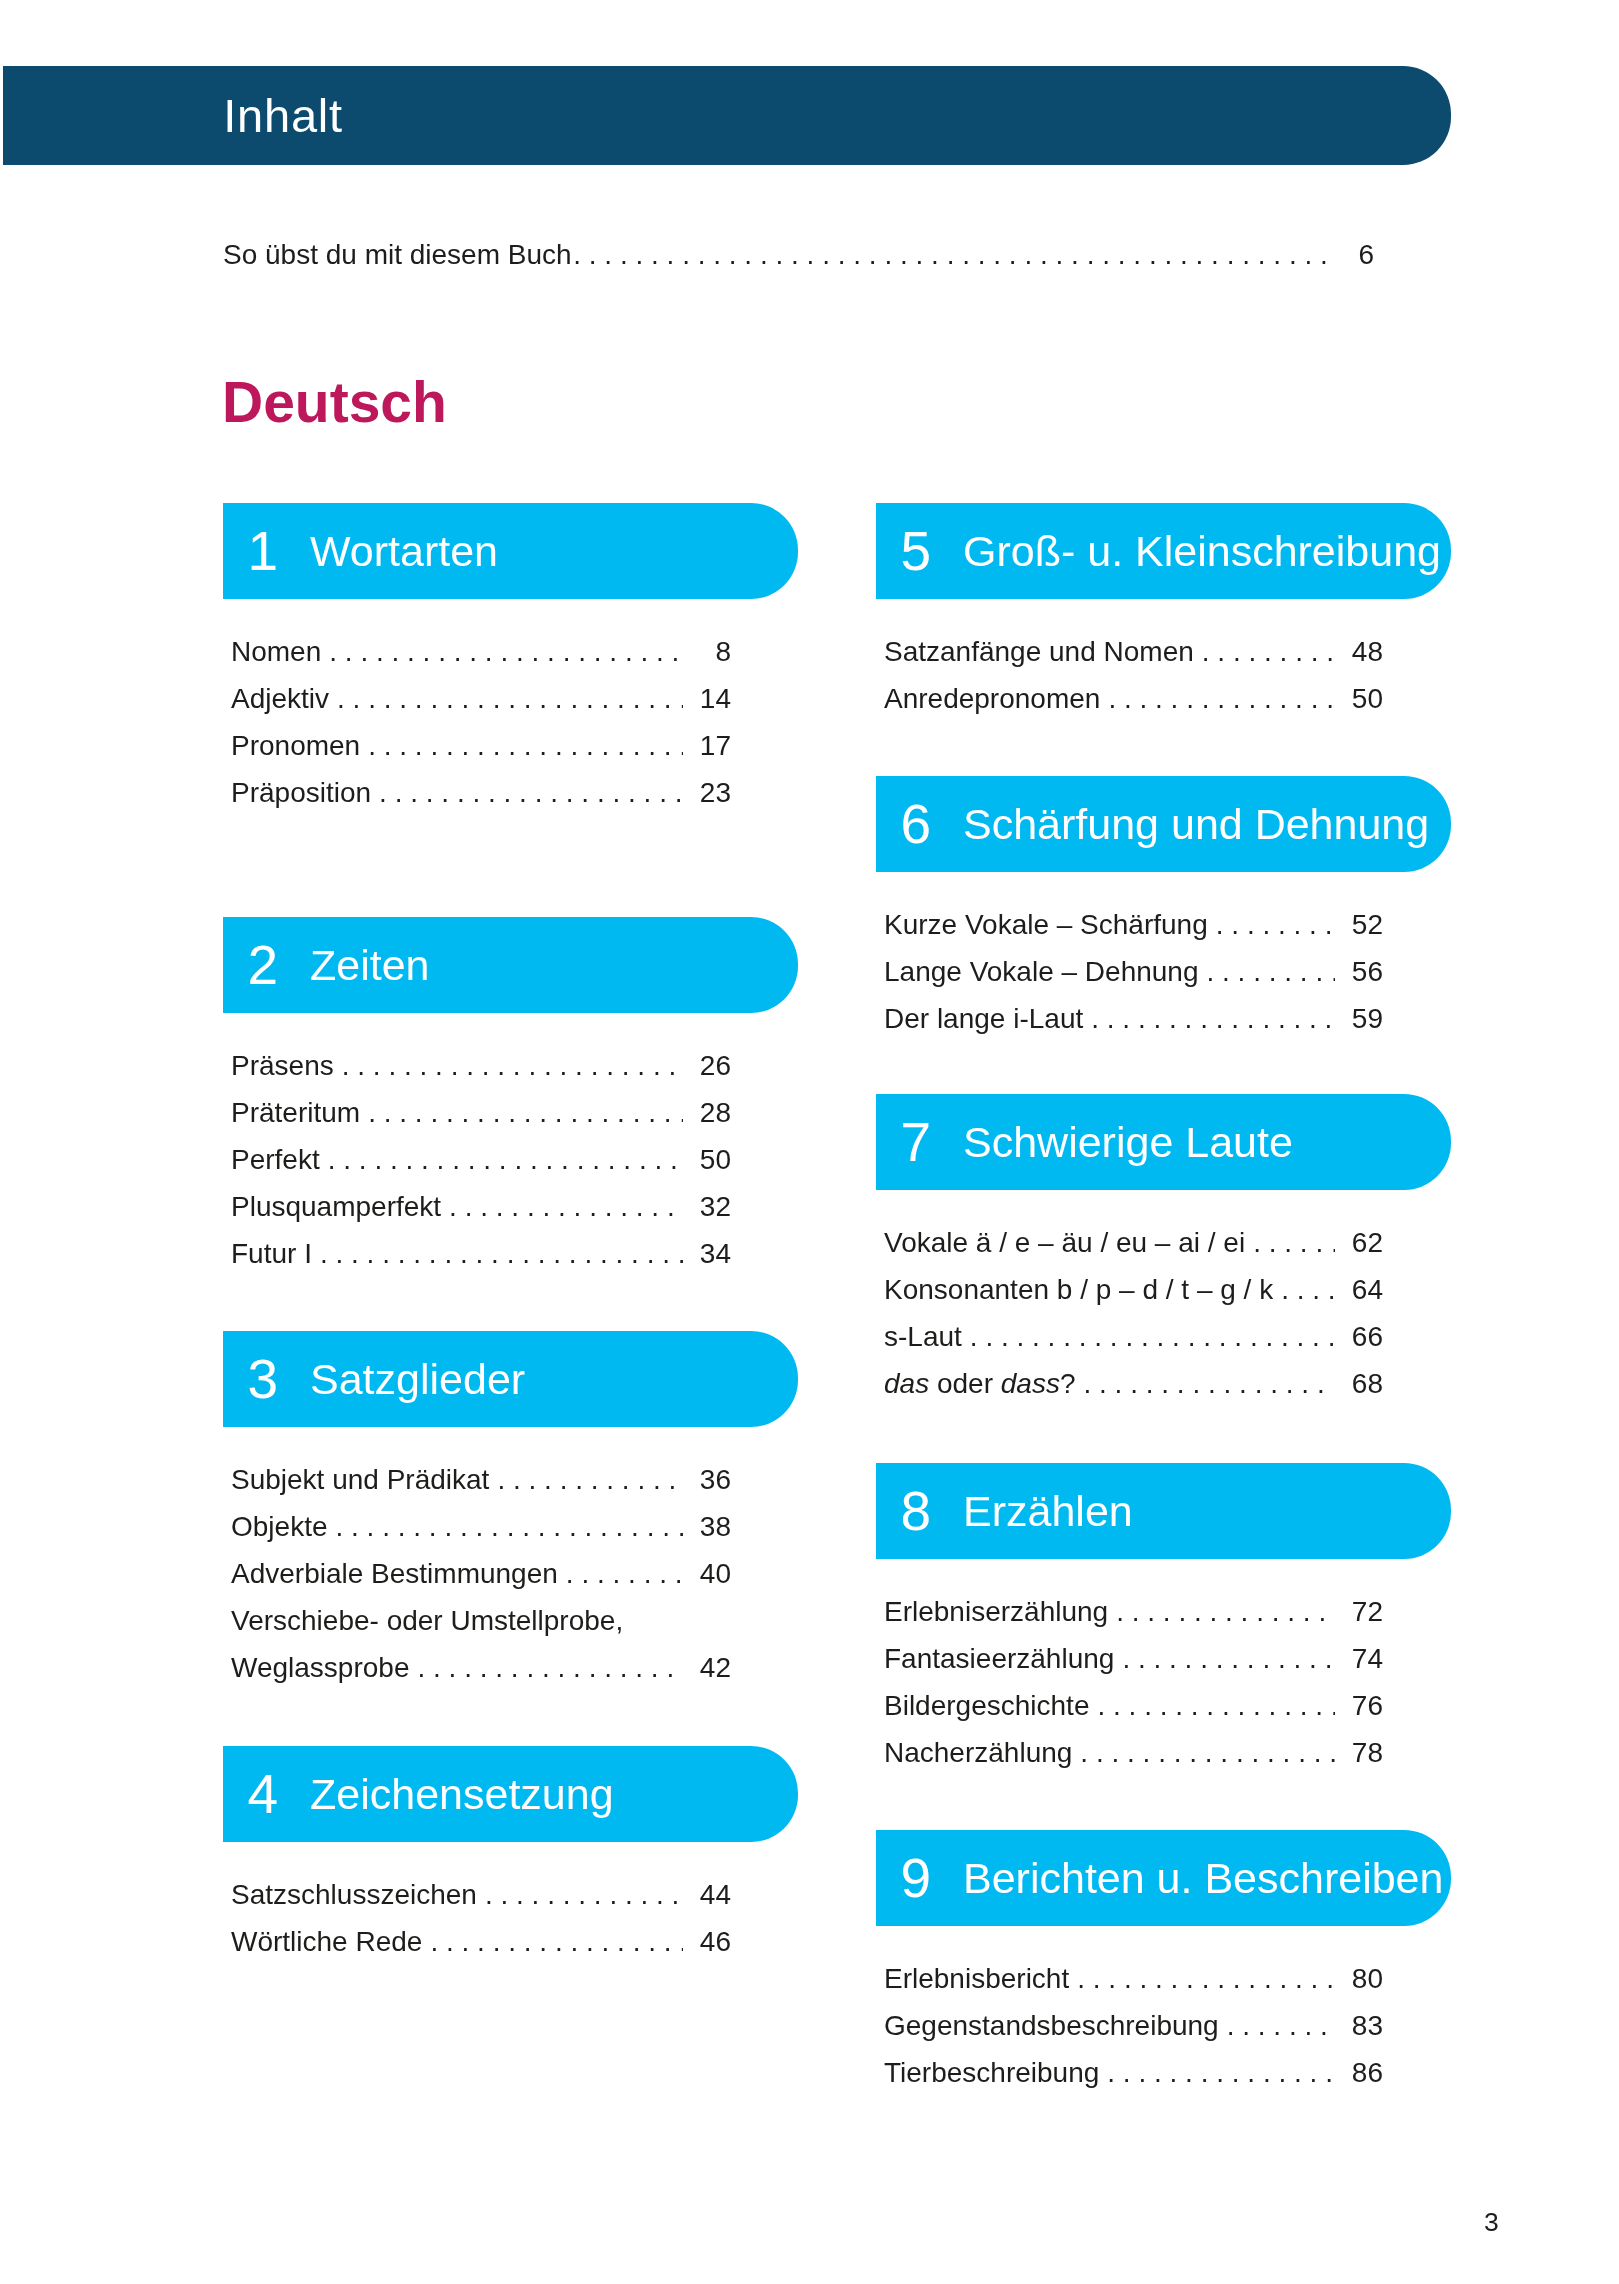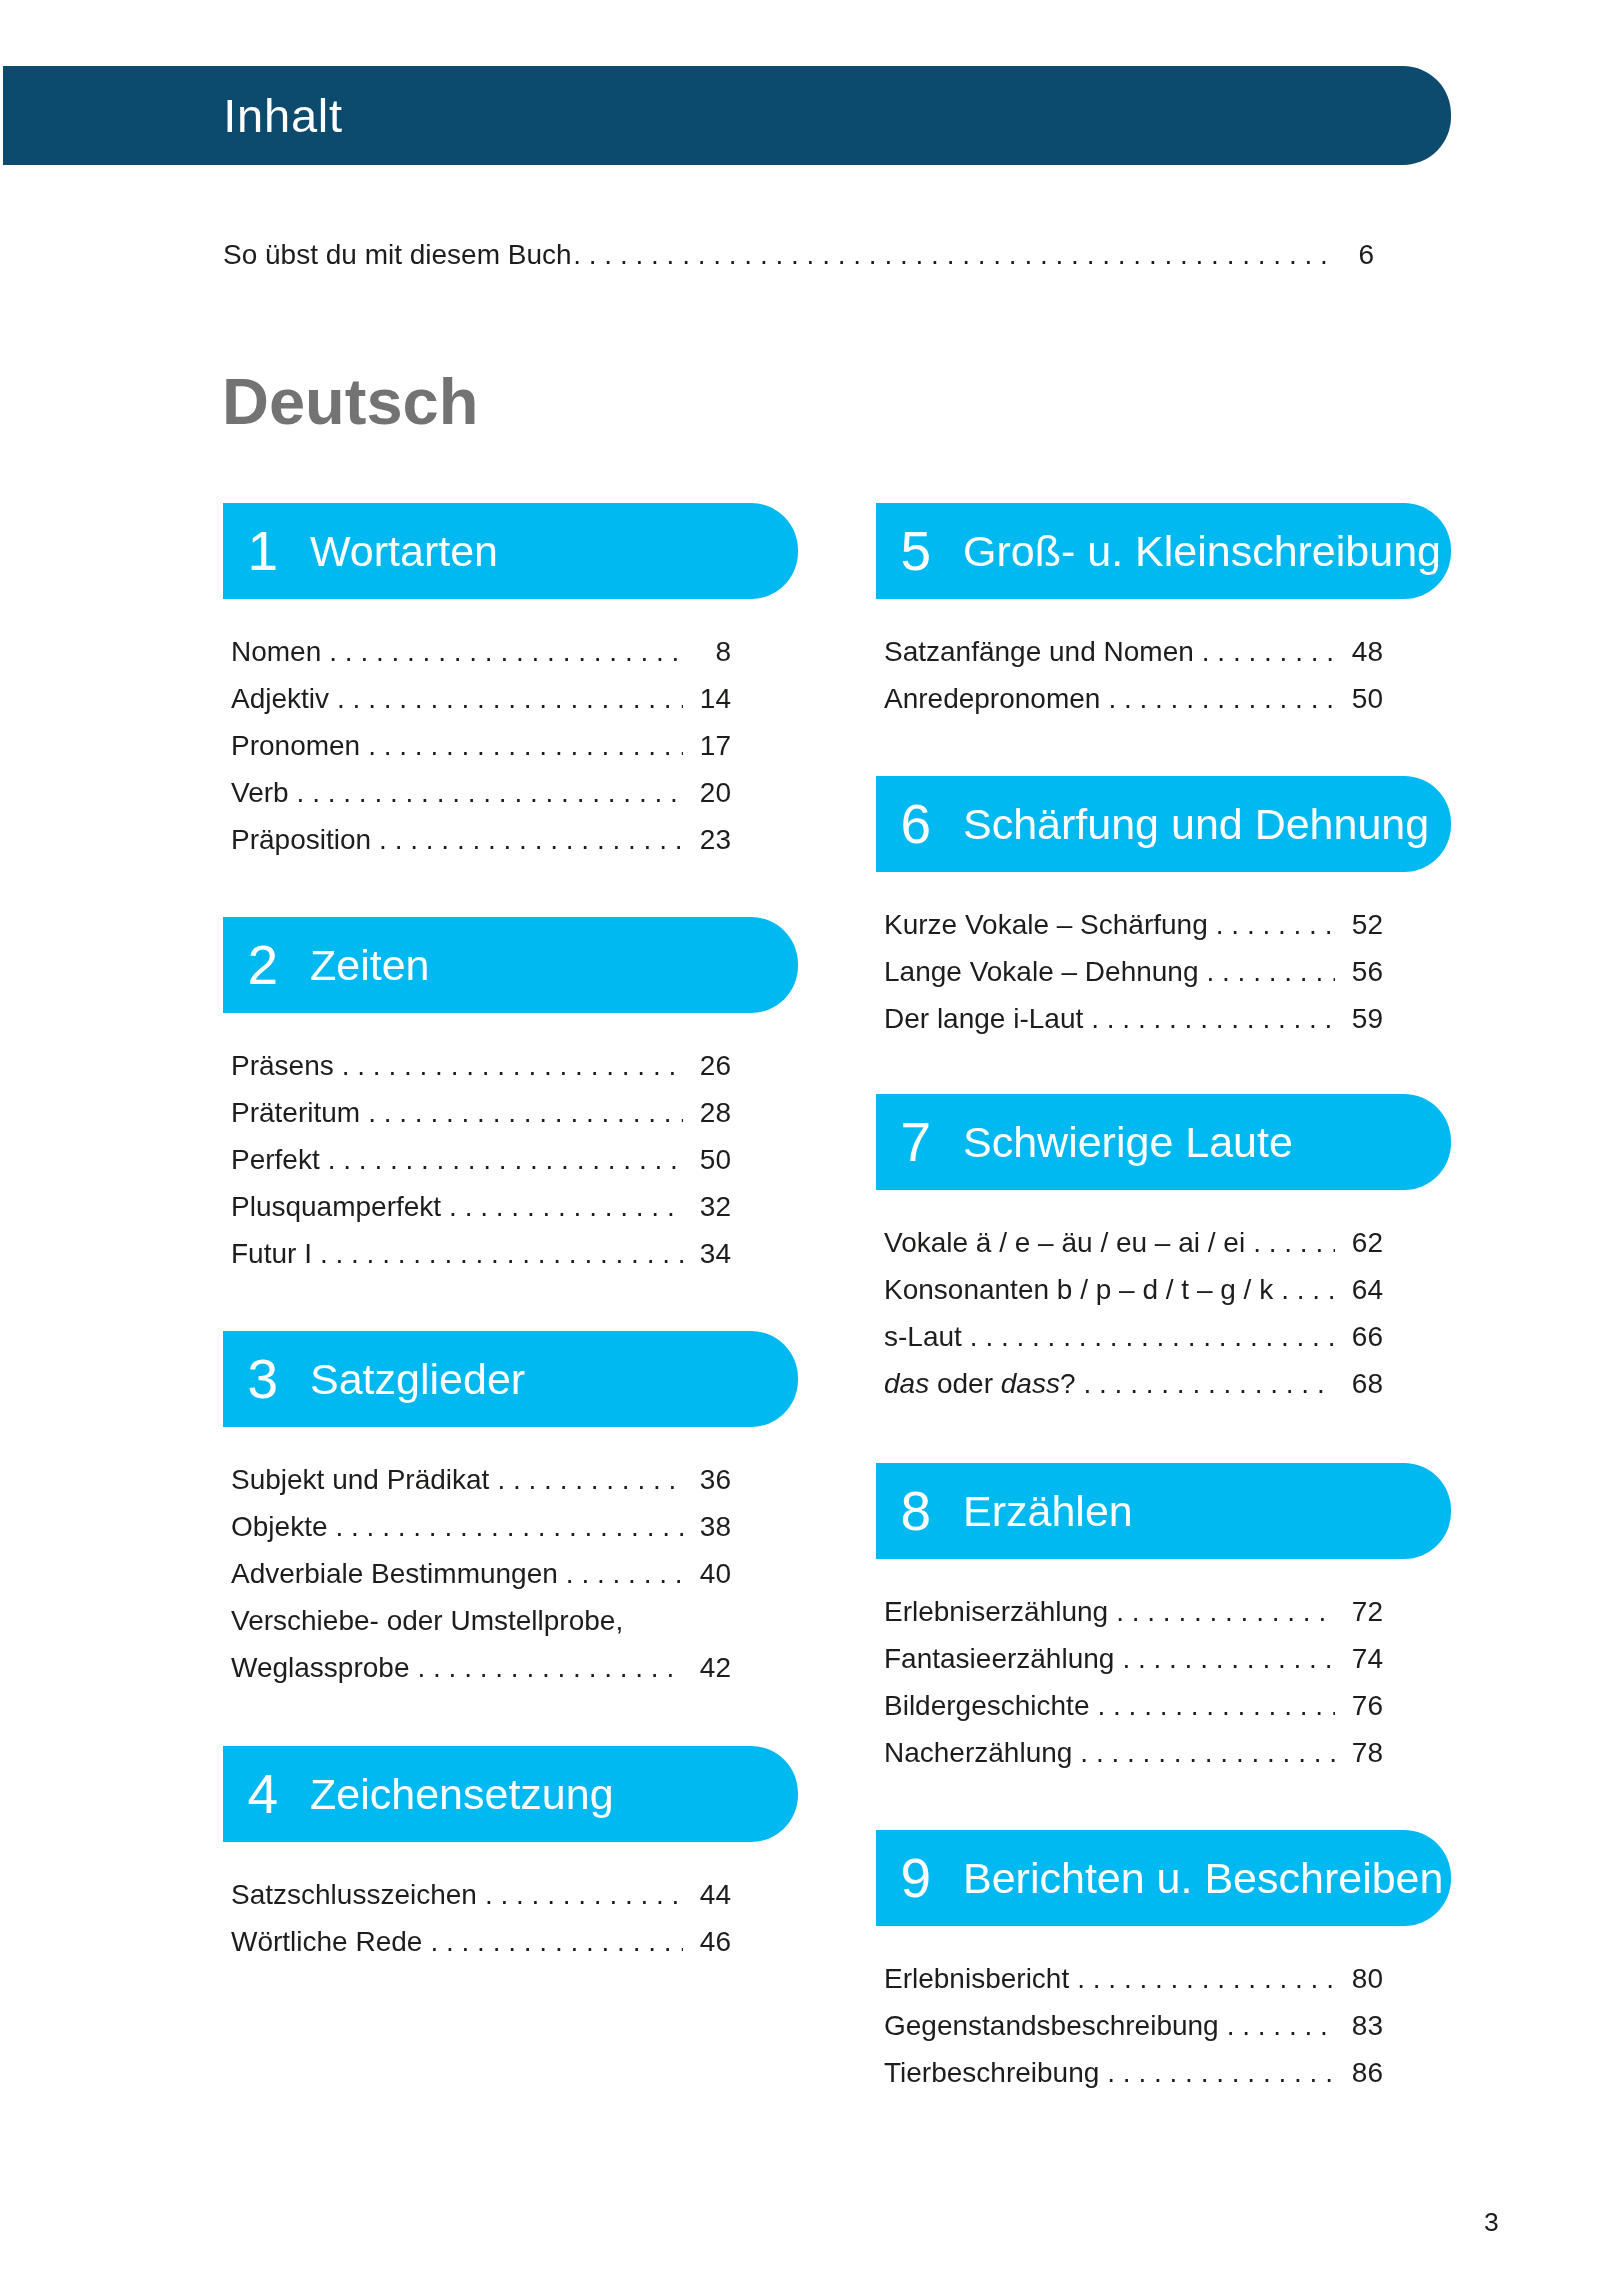--- a/index.html
+++ b/index.html
@@ -4,22 +4,22 @@
 <style>
   html, body { margin:0; padding:0; background:#ffffff; }
   body { width:1619px; height:2284px; position:relative; overflow:hidden;
          font-family:"Liberation Sans", "DejaVu Sans", sans-serif; color:#1d1d1b; }
   .header-bar { position:absolute; left:3.2px; top:66px; width:1448px; height:99px;
                 background:#0c4a6e; border-radius:0 48px 48px 0; }
   .header-title { position:absolute; left:220px; top:22.5px; font-size:47px; color:#fff;
                   letter-spacing:0.8px; line-height:53px; }
   .intro-row { position:absolute; left:223px; top:239px; width:1151px; height:40px;
                display:flex; align-items:center; font-size:28px; }
-  .subject-title { position:absolute; left:222px; top:358px; font-size:65px; font-weight:bold;
-                   color:#737373; line-height:88px; }
+  .subject-title { position:absolute; left:222px; top:358px; font-size:57px; font-weight:bold;
+                   color:#be185d; line-height:88px; }
   .chapter { position:absolute; }
   .chapter-bar { position:relative; height:96px; background:#00b9f1;
                  border-radius:0 47px 47px 0; display:flex; align-items:center; color:#fff; }
   .chapter-num { font-size:55px; width:63px; text-align:right; margin-right:32px; margin-left:-8px; }
   .chapter-label { font-size:43px; white-space:nowrap; }
   .entries { position:absolute; left:8px; }
   .entry { display:flex; align-items:baseline; height:47px; font-size:28px; white-space:nowrap; }
   .entry .label { flex:0 0 auto; }
   .entry .label i { font-style:italic; }
   .entry .dots { flex:1 1 auto; overflow:hidden; margin:0 6.4px 0 8px; letter-spacing:5.6px; color:#1d1d1b; }
@@ -64,25 +64,20 @@
           <span class="label">Adjektiv</span>
           <span class="dots"></span>
           <span class="page">14</span>
         </div>
       <div class="entry">
           <span class="label">Pronomen</span>
           <span class="dots"></span>
           <span class="page">17</span>
         </div>
       <div class="entry">
-          <span class="label">Verb</span>
-          <span class="dots"></span>
-          <span class="page">20</span>
-        </div>
-      <div class="entry">
           <span class="label">Präposition</span>
           <span class="dots"></span>
           <span class="page">23</span>
         </div>
     </div>
   </div>
 
   <div class="chapter" style="left:223px; top:917px;">
     <div class="chapter-bar">
       <span class="chapter-num">2</span>

